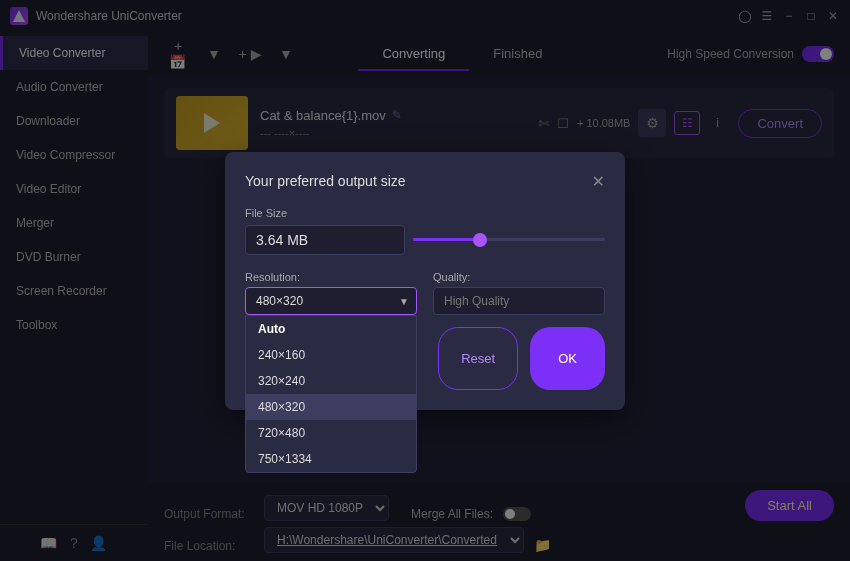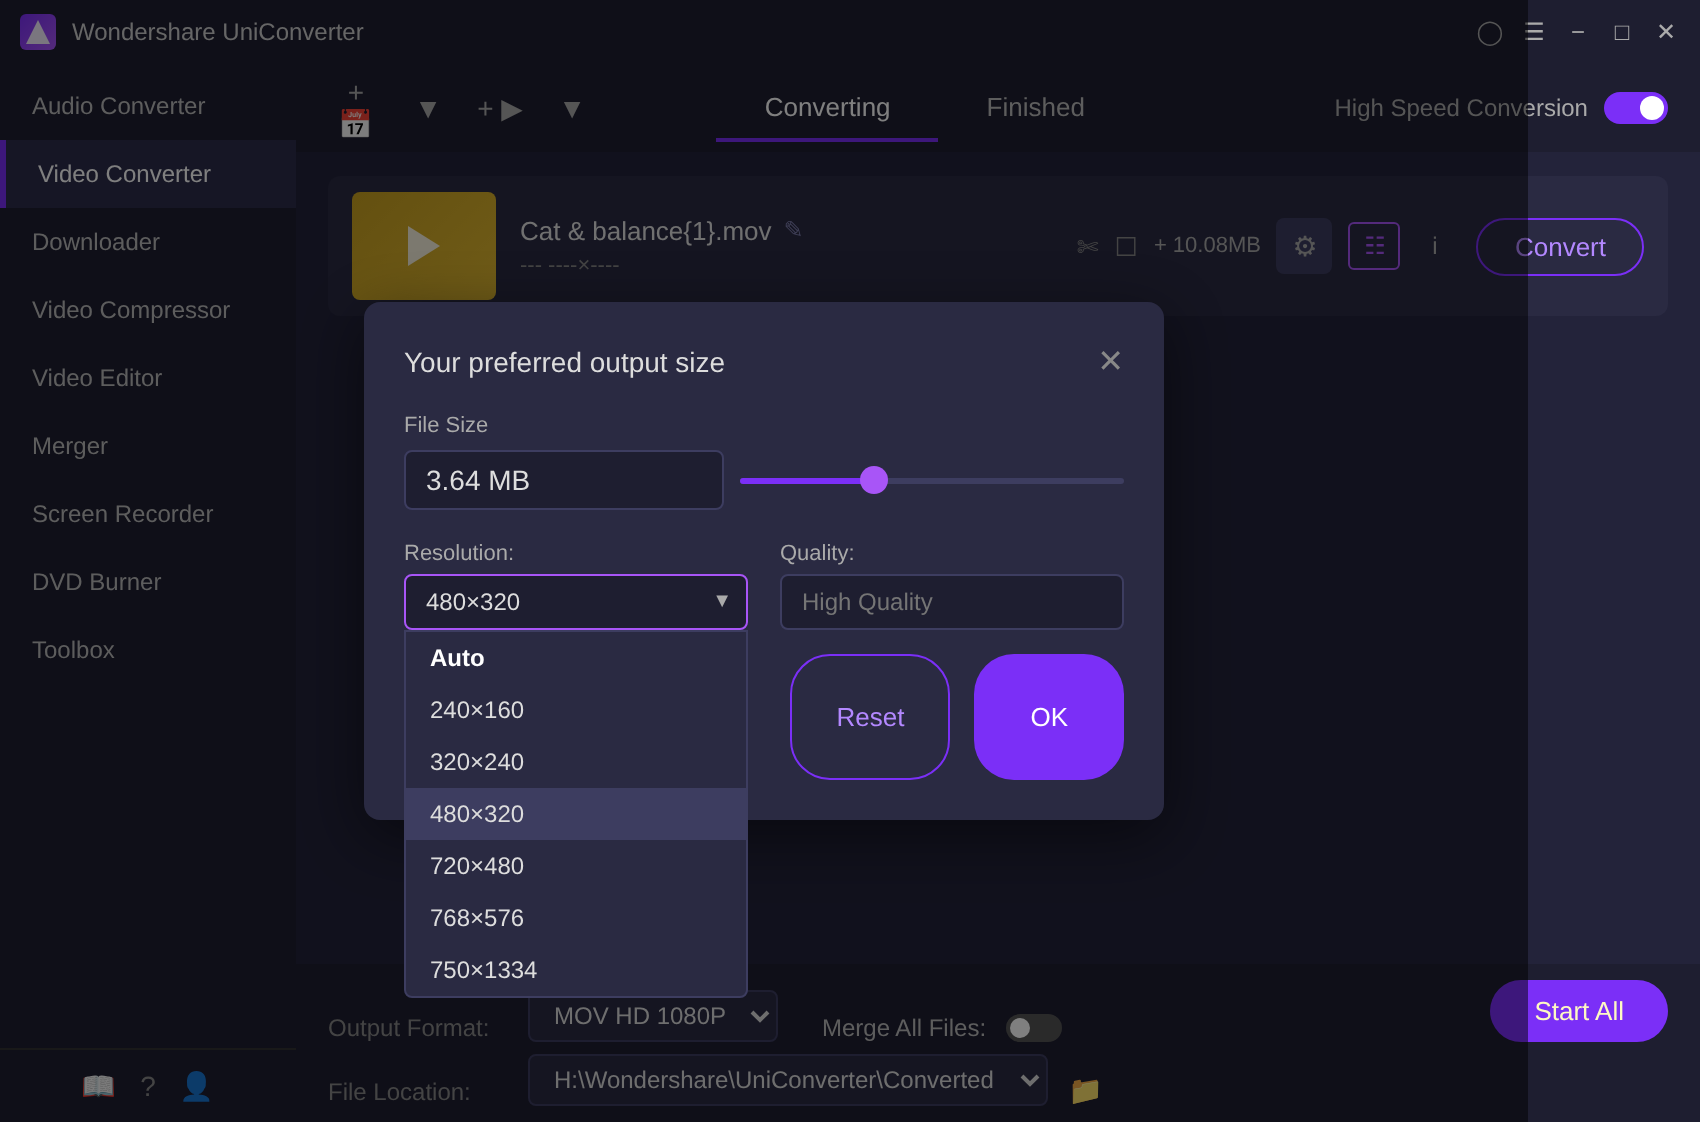--- a/index.html
+++ b/index.html
@@ -58,21 +58,21 @@
     .bottom-bar { margin-top: auto; background: #1e1e30; padding: 8px 16px; display: flex; flex-direction: column; gap: 6px; }
     .bottom-row { display: flex; align-items: flex-end; gap: 10px; font-size: 12px; color: #bbb; }
     .bottom-label { color: #888; width: 90px; flex-shrink: 0; }
     .bottom-select { background: #2a2a42; border: 1px solid #3d3d60; color: #ddd; padding: 4px 8px; border-radius: 4px; font-size: 12px; cursor: pointer; }
     .start-all-btn { background: #7b2ff7; color: #fef9c3; border: none; padding: 8px 22px; border-radius: 20px; font-size: 13px; cursor: pointer; margin-left: auto; }
     .merge-toggle { width: 28px; height: 14px; background: #555; border-radius: 7px; position: relative; }
     .merge-knob { width: 10px; height: 10px; background: #fff; border-radius: 50%; position: absolute; top: 2px; left: 2px; }
     .folder-icon { color: #888; font-size: 14px; cursor: pointer; }
 
     
-    .modal-overlay { position: fixed; top: 0; left: 0; width: 764px; height: 561px; background: rgba(0,0,0,0.5); z-index: 100; display: flex; align-items: center; justify-content: center; }
+    .modal-overlay { position: fixed; top: 0; left: 0; width: 850px; height: 561px; background: rgba(0,0,0,0.5); z-index: 100; display: flex; align-items: center; justify-content: center; }
     .modal { background: #2a2a42; border-radius: 8px; width: 400px; padding: 20px; position: relative; box-shadow: 0 8px 32px rgba(0,0,0,0.5); }
     .modal-header { display: flex; justify-content: space-between; align-items: center; margin-bottom: 16px; }
     .modal-title { font-size: 14px; color: #ddd; }
     .modal-close { color: #888; cursor: pointer; font-size: 16px; }
     .modal-section-label { font-size: 11px; color: #aaa; margin-bottom: 6px; }
     .file-size-input { background: #1e1e30; border: 1px solid #3d3d60; color: #ddd; padding: 6px 10px; border-radius: 4px; font-size: 14px; width: 160px; }
     .slider-row { display: flex; align-items: center; gap: 8px; margin-bottom: 16px; }
     .slider-track { flex: 1; height: 3px; background: #3d3d60; border-radius: 2px; position: relative; }
     .slider-fill { position: absolute; left: 0; top: 0; width: 35%; height: 3px; background: #7b2ff7; border-radius: 2px; }
     .slider-thumb { width: 14px; height: 14px; background: #a855f7; border-radius: 50%; position: absolute; top: -5.5px; left: calc(35% - 7px); }
@@ -111,43 +111,43 @@
       <span class="titlebar-btn">☰</span>
       <span class="titlebar-btn">−</span>
       <span class="titlebar-btn">□</span>
       <span class="titlebar-btn">✕</span>
     </div>
   </div>
 
   <div class="main-layout">
 
     <div class="sidebar">
-      <div class="sidebar-item">
-        <span>Audio Converter</span>
-      </div>
       <div class="sidebar-item active">
         <span>Video Converter</span>
       </div>
       <div class="sidebar-item">
+        <span>Audio Converter</span>
+      </div>
+      <div class="sidebar-item">
         <span>Downloader</span>
       </div>
       <div class="sidebar-item">
         <span>Video Compressor</span>
       </div>
       <div class="sidebar-item">
         <span>Video Editor</span>
       </div>
       <div class="sidebar-item">
         <span>Merger</span>
       </div>
       <div class="sidebar-item">
+        <span>DVD Burner</span>
+      </div>
+      <div class="sidebar-item">
         <span>Screen Recorder</span>
-      </div>
-      <div class="sidebar-item">
-        <span>DVD Burner</span>
       </div>
       <div class="sidebar-item">
         <span>Toolbox</span>
       </div>
       <div class="sidebar-footer">
         <span class="sidebar-footer-icon">📖</span>
         <span class="sidebar-footer-icon">?</span>
         <span class="sidebar-footer-icon">👤</span>
       </div>
     </div>
@@ -208,21 +208,21 @@
             <option>MOV HD 1080P</option>
           </select>
           <span style="margin-left:12px;">Merge All Files:</span>
           <div class="merge-toggle">
             <div class="merge-knob"></div>
           </div>
           <button class="start-all-btn">Start All</button>
         </div>
         <div class="bottom-row">
           <span class="bottom-label">File Location:</span>
-          <select class="bottom-select" style="flex:1; max-width:260px;">
+          <select class="bottom-select" style="flex:1; max-width:260px;text-decoration:underline;">
             <option>H:\Wondershare\UniConverter\Converted</option>
           </select>
           <span class="folder-icon">📁</span>
         </div>
       </div>
 
     </div>
   </div>
 </div>
 
@@ -248,21 +248,20 @@
         <div class="res-select-wrapper" style="position:relative;">
           <input class="res-select" type="text" value="480×320" readonly="" style="">
           <span class="res-arrow">▼</span>
           
           <div class="dropdown-list">
             <div class="dropdown-item bold">Auto</div>
             <div class="dropdown-item">240×160</div>
             <div class="dropdown-item">320×240</div>
             <div class="dropdown-item highlighted">480×320</div>
             <div class="dropdown-item">720×480</div>
-            <div class="dropdown-item">768×576</div>
             <div class="dropdown-item">750×1334</div>
           </div>
         </div>
       </div>
       <div class="field-group">
         <div class="field-label">Quality:</div>
         <input class="quality-input" type="text" placeholder="High Quality" style="">
       </div>
     </div>
 

